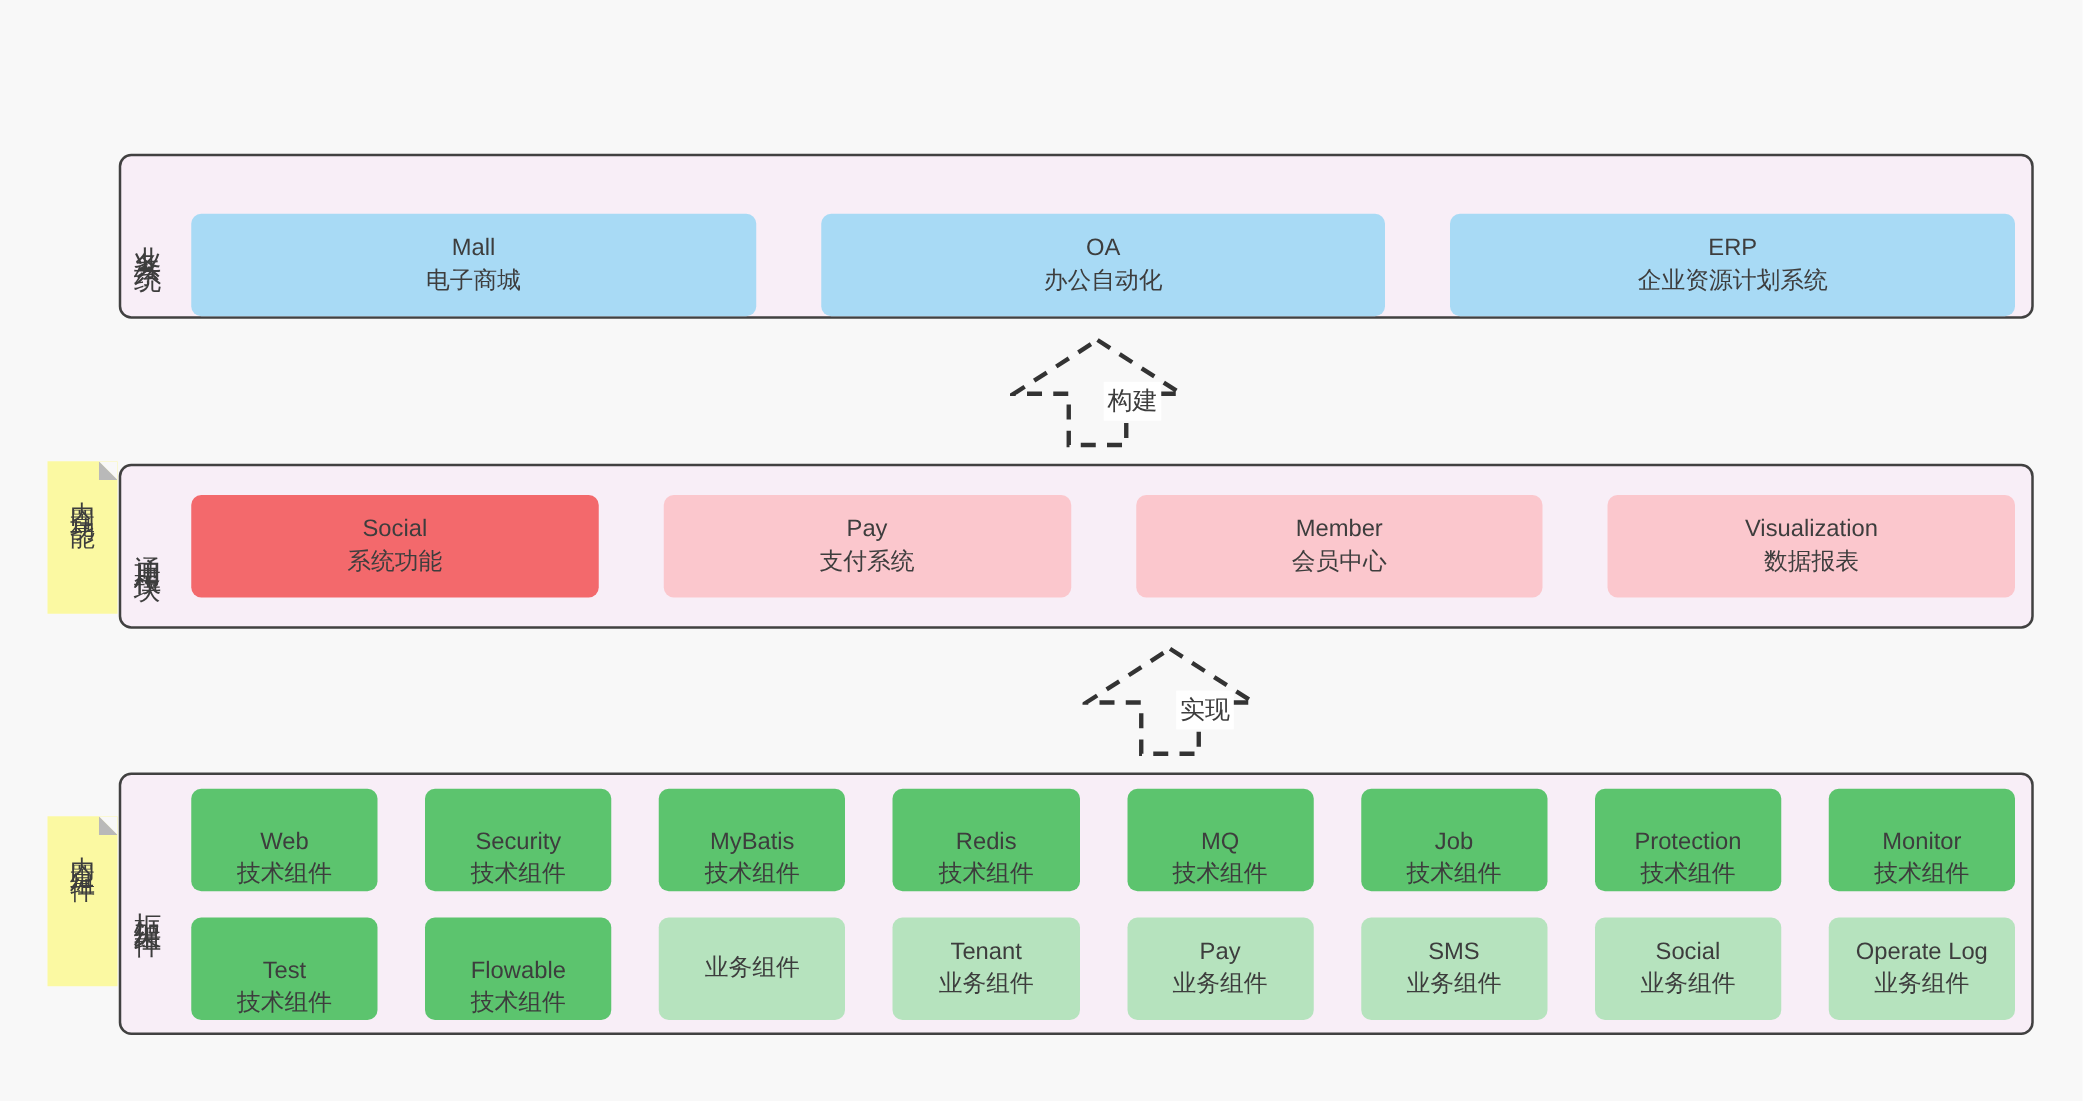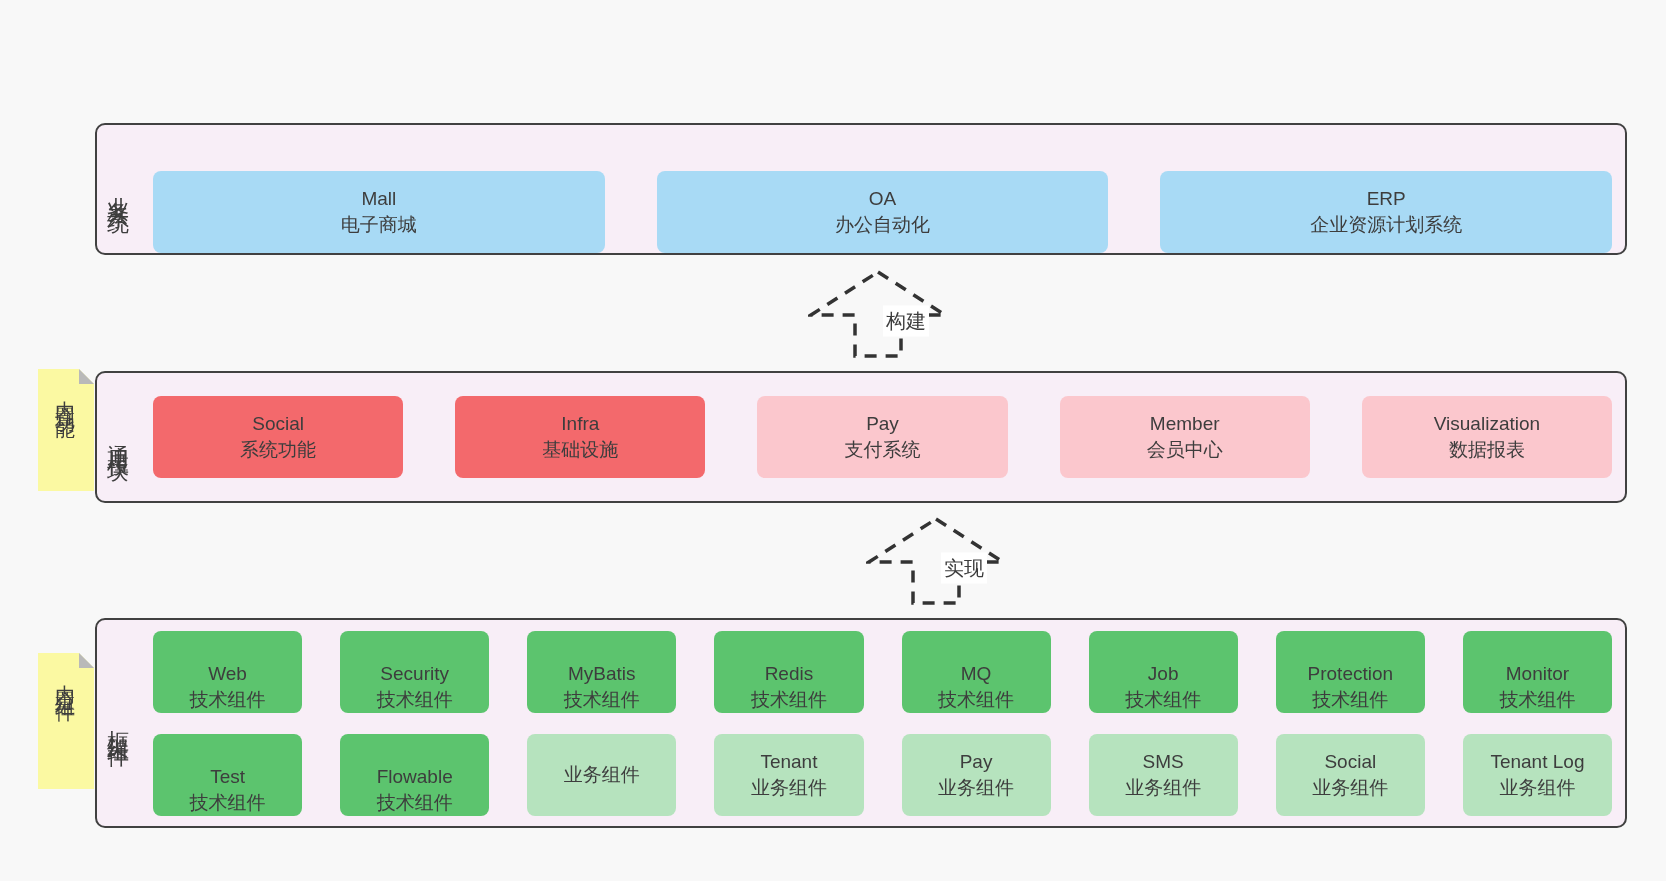--- a/index.html
+++ b/index.html
@@ -115,24 +115,20 @@
   </div>
 
   <div class="panel" id="sec-modules">
     <div class="panel-label">通用模块</div>
     <div class="rows">
         <div class="row">
           <div class="box v-red">
             <div class="box-name">Social</div>
             <div class="box-desc">系统功能</div>
           </div>
-          <div class="box v-red">
-            <div class="box-name">Infra</div>
-            <div class="box-desc">基础设施</div>
-          </div>
           <div class="box v-pink">
             <div class="box-name">Pay</div>
             <div class="box-desc">支付系统</div>
           </div>
           <div class="box v-pink">
             <div class="box-name">Member</div>
             <div class="box-desc">会员中心</div>
           </div>
           <div class="box v-pink">
             <div class="box-name">Visualization</div>
@@ -201,21 +197,21 @@
           </div>
           <div class="box v-light_green">
             <div class="box-name">SMS</div>
             <div class="box-desc">业务组件</div>
           </div>
           <div class="box v-light_green">
             <div class="box-name">Social</div>
             <div class="box-desc">业务组件</div>
           </div>
           <div class="box v-light_green">
-            <div class="box-name">Tenant Log</div>
+            <div class="box-name">Operate Log</div>
             <div class="box-desc">业务组件</div>
           </div>
         </div>
       </div>
   </div>
 
   <div class="arrow" id="arrow-build">
     <svg viewBox="0 0 140 92">
       <polygon points="70,4 137,47 93,47 93,88 47,88 47,47 3,47"></polygon>
     </svg>

